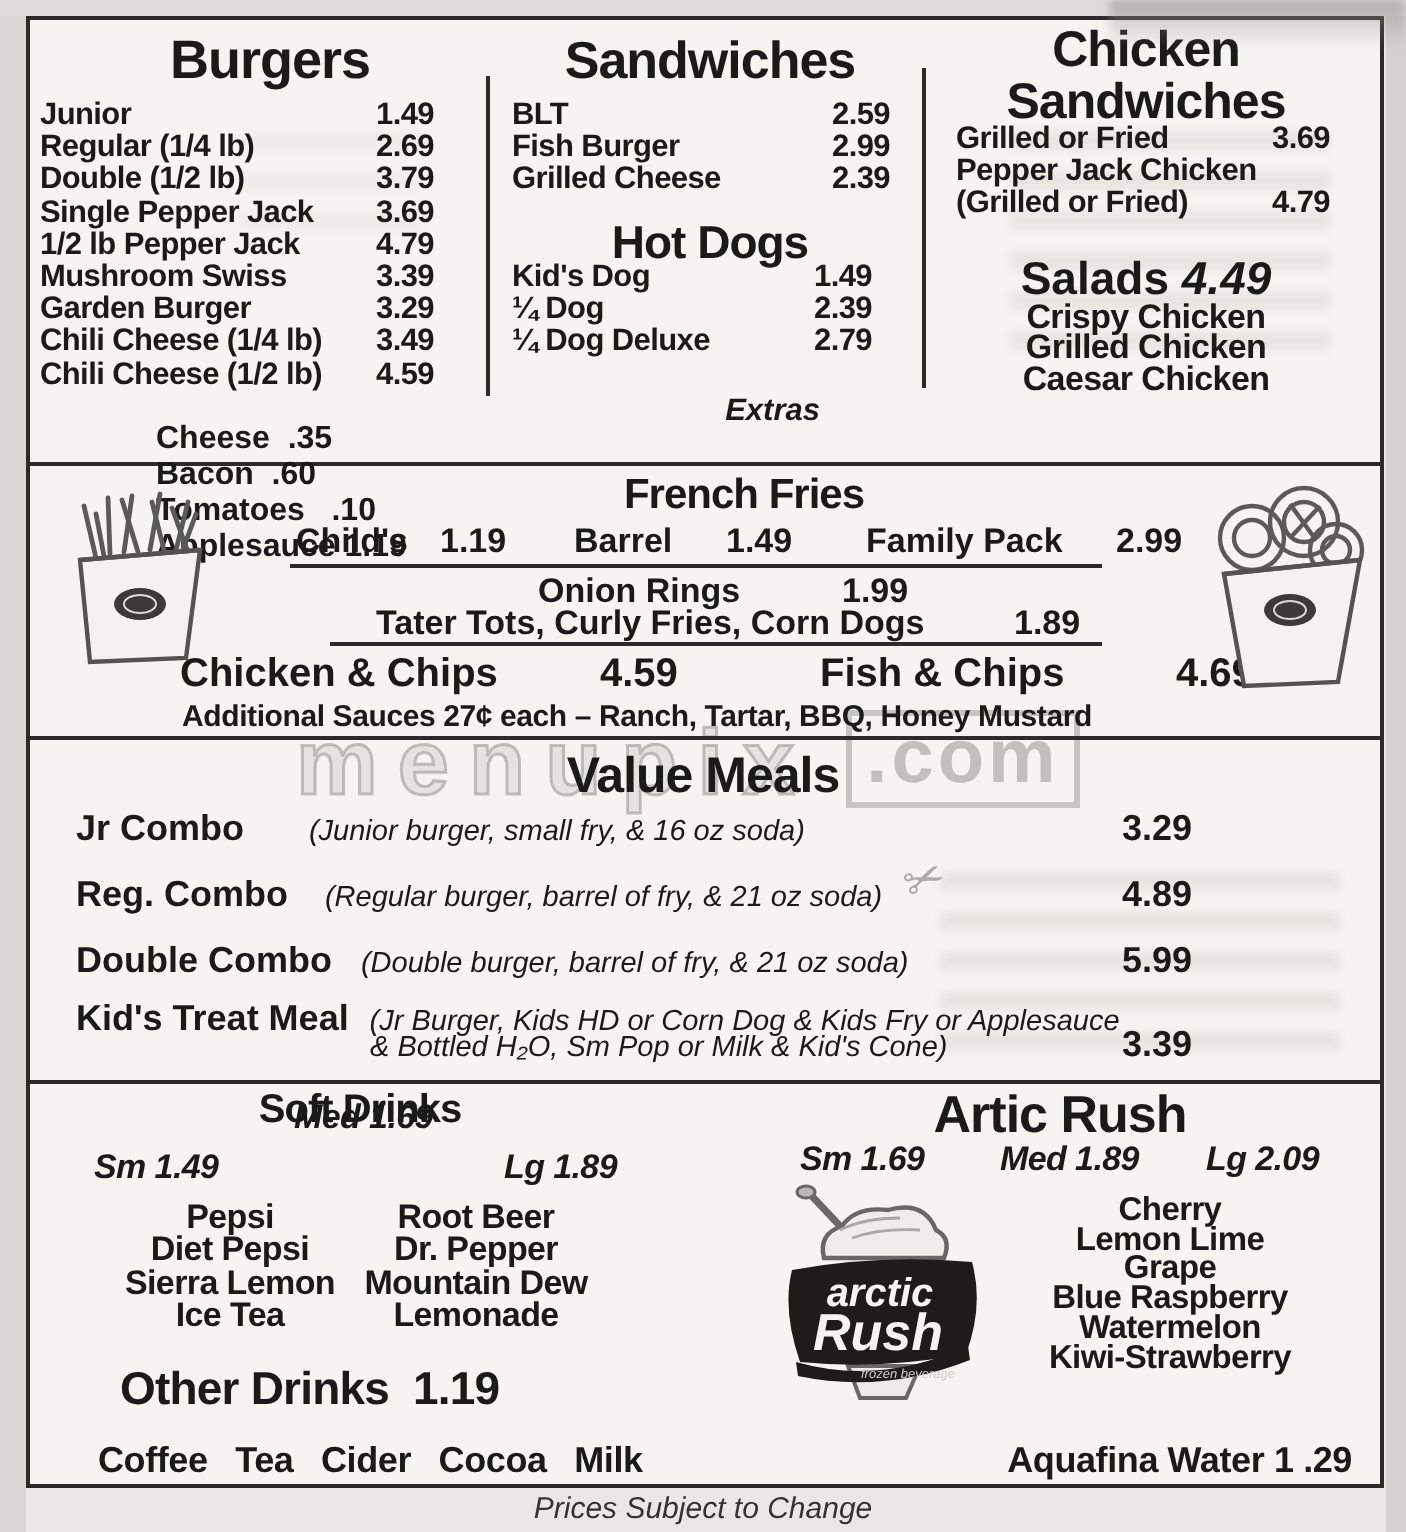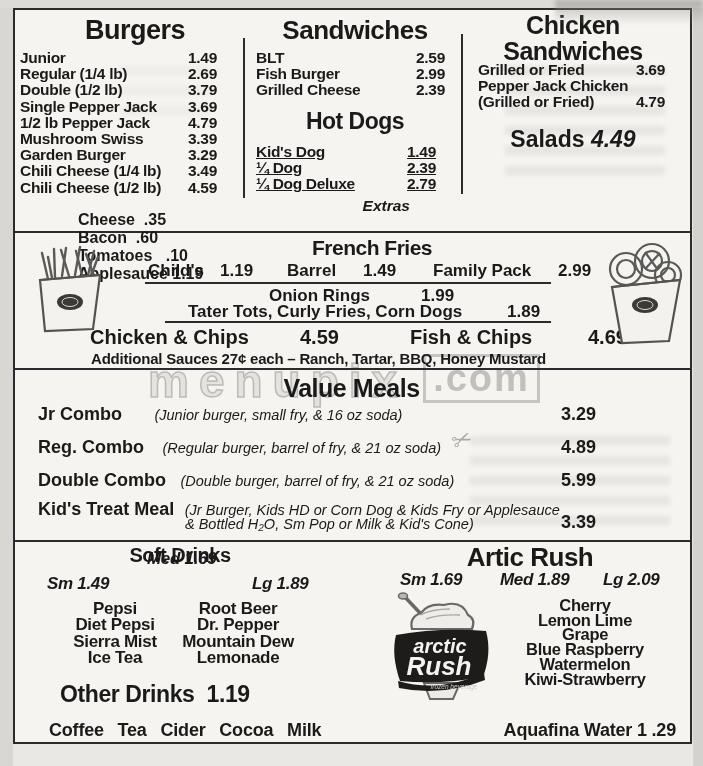--- a/index.html
+++ b/index.html
@@ -113,21 +113,21 @@
     <div class="mi">
         <span>Fish Burger</span>
         <span>2.99</span>
       </div>
     <div class="mi">
         <span>Grilled Cheese</span>
         <span>2.39</span>
       </div>
   </div>
   <div class="txt sec-title" style="left:285px;top:108px;font-size:23px;width:140px;text-align:center;">Hot Dogs</div>
-  <div class="items" style="left:256px;top:144px;width:180px;text-decoration:underline;">
+  <div class="items" style="left:256px;top:131px;width:180px;">
     <div class="mi">
         <span>Kid's Dog</span>
         <span>1.49</span>
       </div>
     <div class="mi">
         <span>¼ Dog</span>
         <span>2.39</span>
       </div>
     <div class="mi">
         <span>¼ Dog Deluxe</span>
@@ -147,20 +147,25 @@
     <div class="mi">
         <span>Pepper Jack Chicken</span>
       </div>
     <div class="mi">
         <span>(Grilled or Fried)</span>
         <span>4.79</span>
       </div>
   </div>
   <div class="txt" style="left:478px;top:126px;width:190px;text-align:center;font-size:23px;font-weight:bold;">
     <span>Salads</span>&nbsp;<span class="it">4.49</span>
+  </div>
+  <div class="items drinkcol" style="left:478px;top:151px;width:190px;line-height:15.4px;">
+    <div>Crispy Chicken</div>
+    <div>Grilled Chicken</div>
+    <div>Caesar Chicken</div>
   </div>
 
   <div class="txt it b" style="left:300px;top:197px;width:110px;text-align:right;font-size:15.5px;">Extras</div>
   <div class="txt" style="left:78px;top:211px;width:566px;display:flex;justify-content:space-between;font-weight:bold;font-size:16px;flex-direction:column;">
     <span><span>Cheese</span>&nbsp;&nbsp;<span>.35</span></span>
     <span><span>Bacon</span>&nbsp;&nbsp;<span>.60</span></span>
     <span><span>Tomatoes</span>&nbsp;&nbsp;&nbsp;<span>.10</span></span>
     <span><span>Applesauce</span>&nbsp;<span>1.19</span></span>
   </div>
 
@@ -254,21 +259,21 @@
   <div class="scissors">✂</div>
 
   <div class="txt sec-title" style="left:60px;top:544px;width:240px;text-align:center;font-size:20px;">Soft Drinks</div>
   <div class="txt sizerow" style="left:47px;top:574px;"><span>Sm</span> <span>1.49</span></div>
   <div class="txt sizerow" style="left:147px;top:549px;"><span>Med</span> <span>1.69</span></div>
   <div class="txt sizerow" style="left:252px;top:574px;"><span>Lg</span> <span>1.89</span></div>
 
   <div class="items drinkcol" style="left:55px;top:601px;width:120px;">
     <div>Pepsi</div>
     <div>Diet Pepsi</div>
-    <div>Sierra Mist</div>
+    <div>Sierra Lemon</div>
     <div>Ice Tea</div>
   </div>
   <div class="items drinkcol" style="left:167px;top:601px;width:142px;">
     <div>Root Beer</div>
     <div>Dr. Pepper</div>
     <div>Mountain Dew</div>
     <div>Lemonade</div>
   </div>
 
   <div class="txt b" style="left:60px;top:681px;width:290px;font-size:23px;letter-spacing:-0.4px;">
@@ -300,14 +305,15 @@
       <path d="M6 44 Q50 36 96 40 Q102 62 93 86 Q50 94 10 90 Q1 64 6 44 Z" fill="#1d1c1b"></path>
       <path d="M8 90 Q50 102 94 82 L95 89 Q52 106 9 97 Z" fill="#1d1c1b"></path>
       <text x="50" y="62" text-anchor="middle" font-size="20" font-weight="bold" font-style="italic" fill="#f4f3ef">arctic</text>
       <text x="49" y="84" text-anchor="middle" font-size="26" font-weight="bold" font-style="italic" fill="#f4f3ef">Rush</text>
       <text x="64" y="98" text-anchor="middle" font-size="6.5" font-style="italic" fill="#cfcecb">frozen beverage</text>
     </svg>
   </div>
 
   <div class="txt b" style="right:27px;top:720px;font-size:18px;letter-spacing:-0.2px;">Aquafina Water 1 .29</div>
 
+  <div class="txt it" style="left:0;top:746px;width:703px;text-align:center;font-size:15px;color:#333;">Prices Subject to Change</div>
 
 </div>
 
 </body></html>

